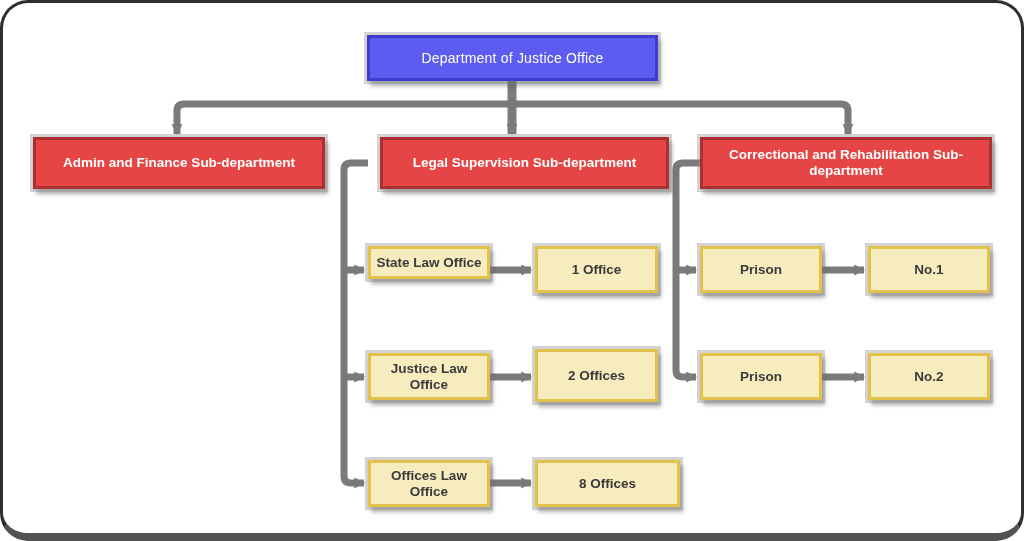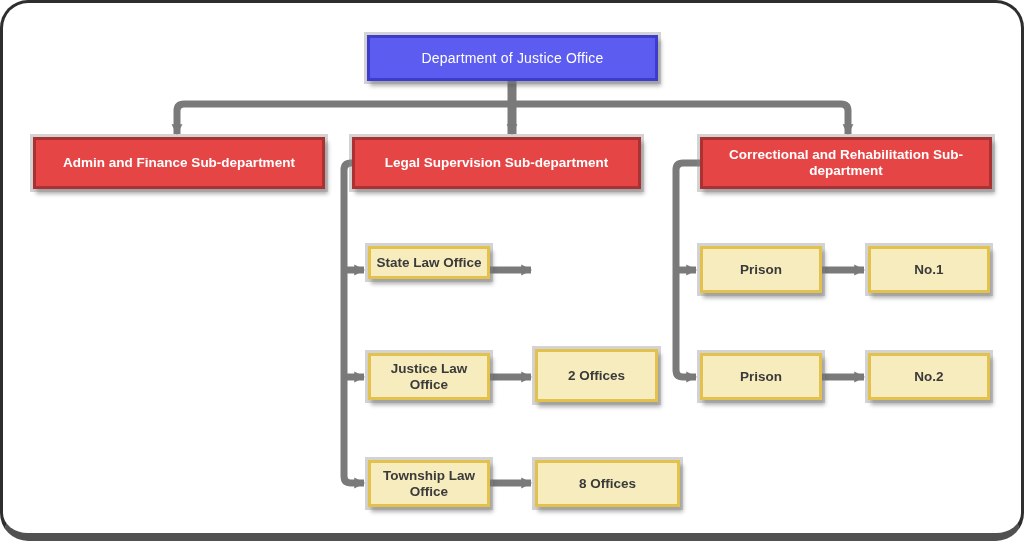--- a/index.html
+++ b/index.html
@@ -71,30 +71,31 @@
 
       <path d="M822 270 H864" marker-end="url(#arr)"></path>
       <path d="M822 377 H864" marker-end="url(#arr)"></path>
     </g>
   </svg>
 
   <div class="node dept" style="left:33px;top:137px;width:292px;height:52px">Admin and Finance Sub-department</div>
 
   <div class="node root" style="left:367px;top:35px;width:291px;height:46px">Department of Justice Office</div>
 
-  <div class="node dept" style="left:352px;top:137px;width:289px;height:52px">Legal Supervision Sub-department</div>
+  <div class="node dept" style="left:380px;top:137px;width:289px;height:52px">Legal Supervision Sub-department</div>
 
   <div class="node dept" style="left:700px;top:137px;width:292px;height:52px">Correctional and Rehabilitation Sub-department</div>
 
   <div class="node leaf" style="left:368px;top:246px;width:122px;height:33px">State Law Office</div>
+  <div class="node leaf" style="left:535px;top:246px;width:123px;height:47px">1 Office</div>
 
   <div class="node leaf" style="left:368px;top:353px;width:122px;height:47px">Justice Law Office</div>
   <div class="node leaf" style="left:535px;top:349px;width:123px;height:53px">2 Offices</div>
 
-  <div class="node leaf" style="left:368px;top:460px;width:122px;height:47px">Township Law Office</div>
+  <div class="node leaf" style="left:368px;top:460px;width:122px;height:47px">Offices Law Office</div>
   <div class="node leaf" style="left:535px;top:460px;width:145px;height:47px">8 Offices</div>
 
   <div class="node leaf" style="left:700px;top:246px;width:122px;height:47px">Prison</div>
   <div class="node leaf" style="left:868px;top:246px;width:122px;height:47px">No.1</div>
 
   <div class="node leaf" style="left:700px;top:353px;width:122px;height:47px">Prison</div>
   <div class="node leaf" style="left:868px;top:353px;width:122px;height:47px">No.2</div>
 
   <div class="frame"></div>
 </div>

